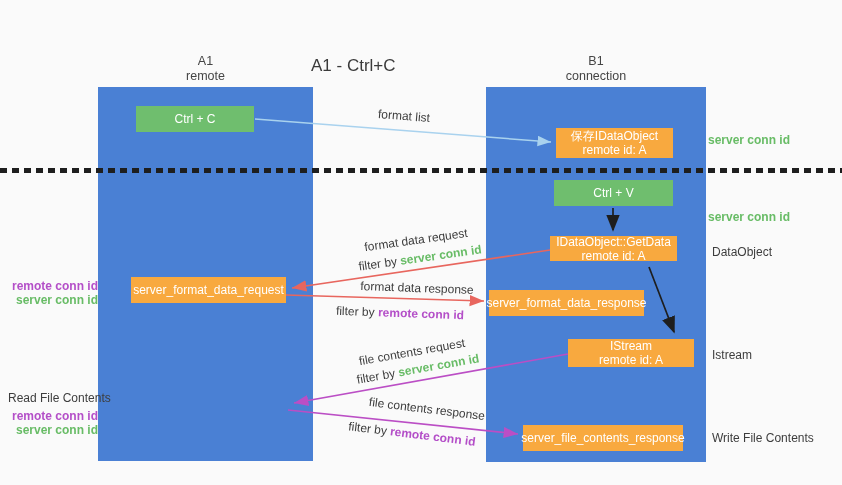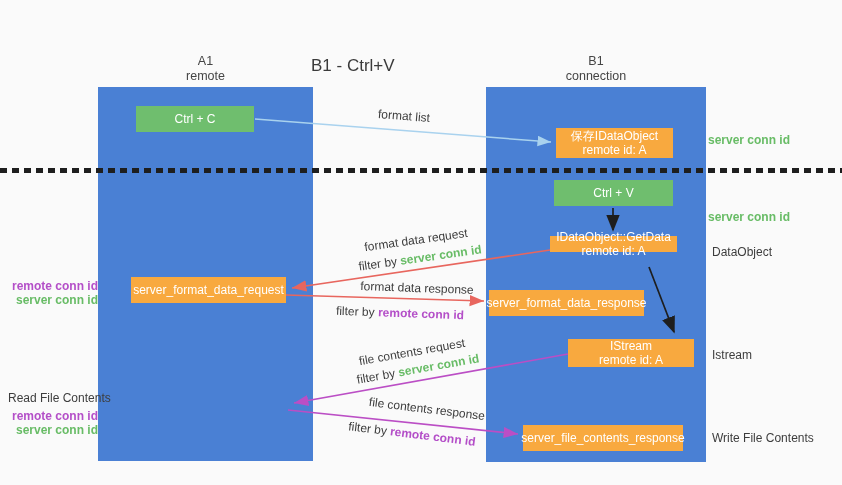--- a/index.html
+++ b/index.html
@@ -41,21 +41,21 @@
     position:absolute;z-index:5;left:8px;width:90px;text-align:right;
     font-size:12px;line-height:14px;font-weight:bold;white-space:nowrap;
   }
 </style>
 </head>
 <body>
 
 <div class="canvas">
 
   <div class="title">
-    <div>B1 - Ctrl+V</div>
+    <div>A1 - Ctrl+C</div>
   </div>
 
   <div class="col-header" style="left:98px;width:215px;">
     <div>A1</div>
     <div>remote</div>
   </div>
   <div class="col-header" style="left:486px;width:220px;">
     <div>B1</div>
     <div>connection</div>
   </div>
@@ -95,21 +95,21 @@
 
   <div class="box orange" style="left:556px;top:128px;width:117px;height:30px;text-align:right;">
     <div>保存IDataObject</div>
     <div>remote id: A</div>
   </div>
 
   <div class="box green single" style="left:554px;top:180px;width:119px;height:26px;">
     <div>Ctrl + V</div>
   </div>
 
-  <div class="box orange" style="left:550px;top:236px;width:127px;height:16px;">
+  <div class="box orange" style="left:550px;top:236px;width:127px;height:25px;">
     <div>IDataObject::GetData</div>
     <div>remote id: A</div>
   </div>
 
   <div class="box orange single" style="left:489px;top:290px;width:155px;height:26px;">
     <div>server_format_data_response</div>
   </div>
 
   <div class="box orange single" style="left:131px;top:277px;width:155px;height:26px;">
     <div>server_format_data_request</div>

